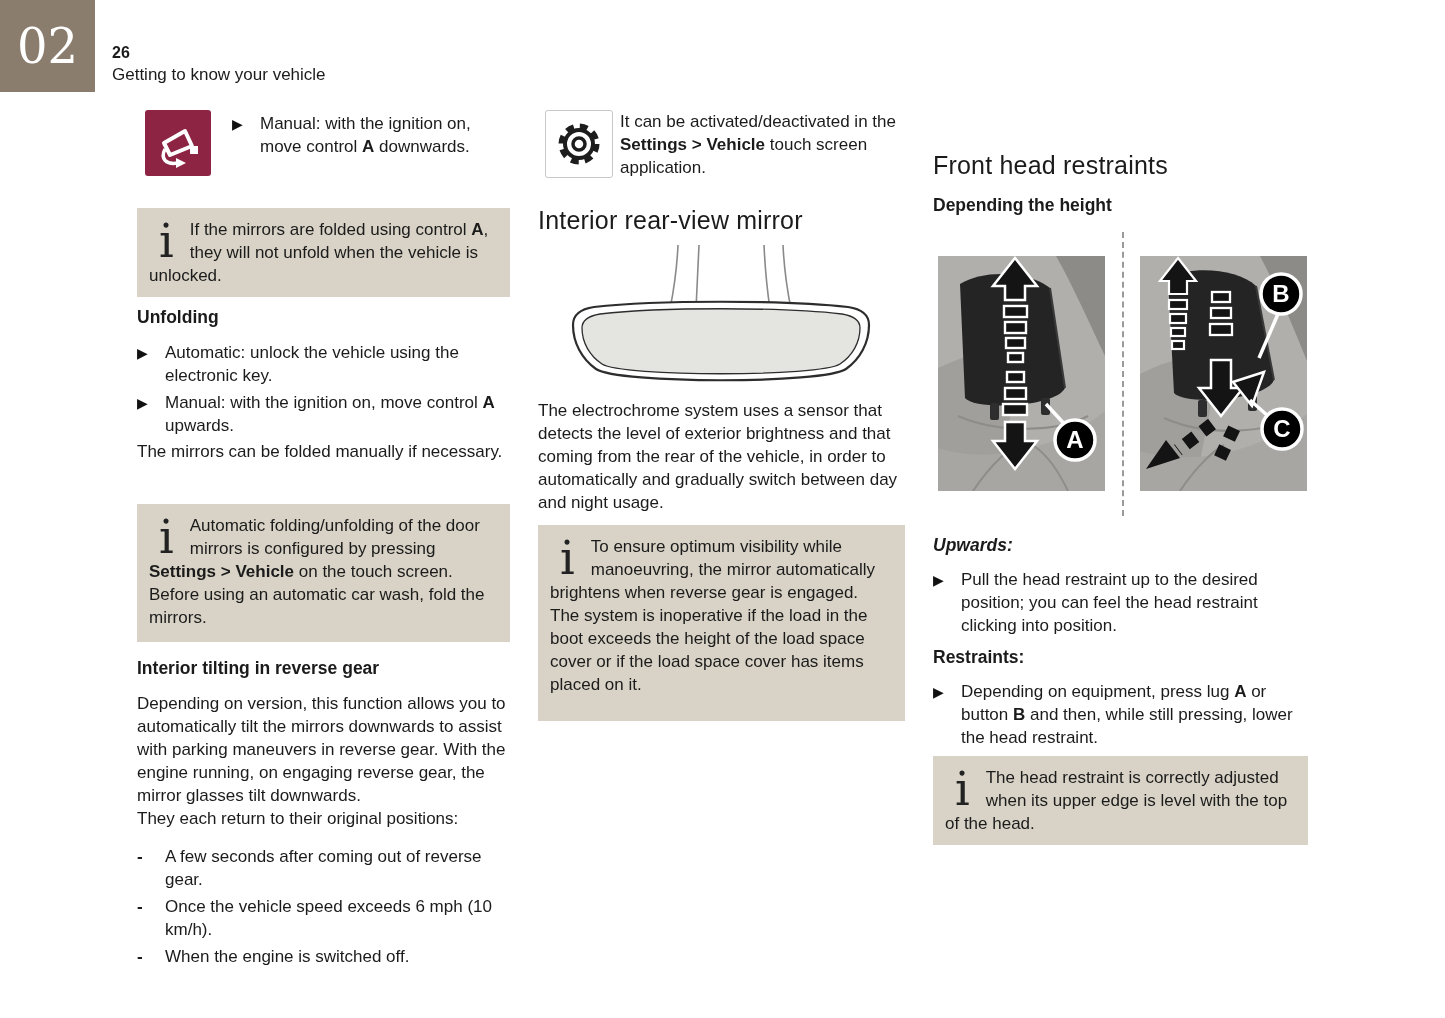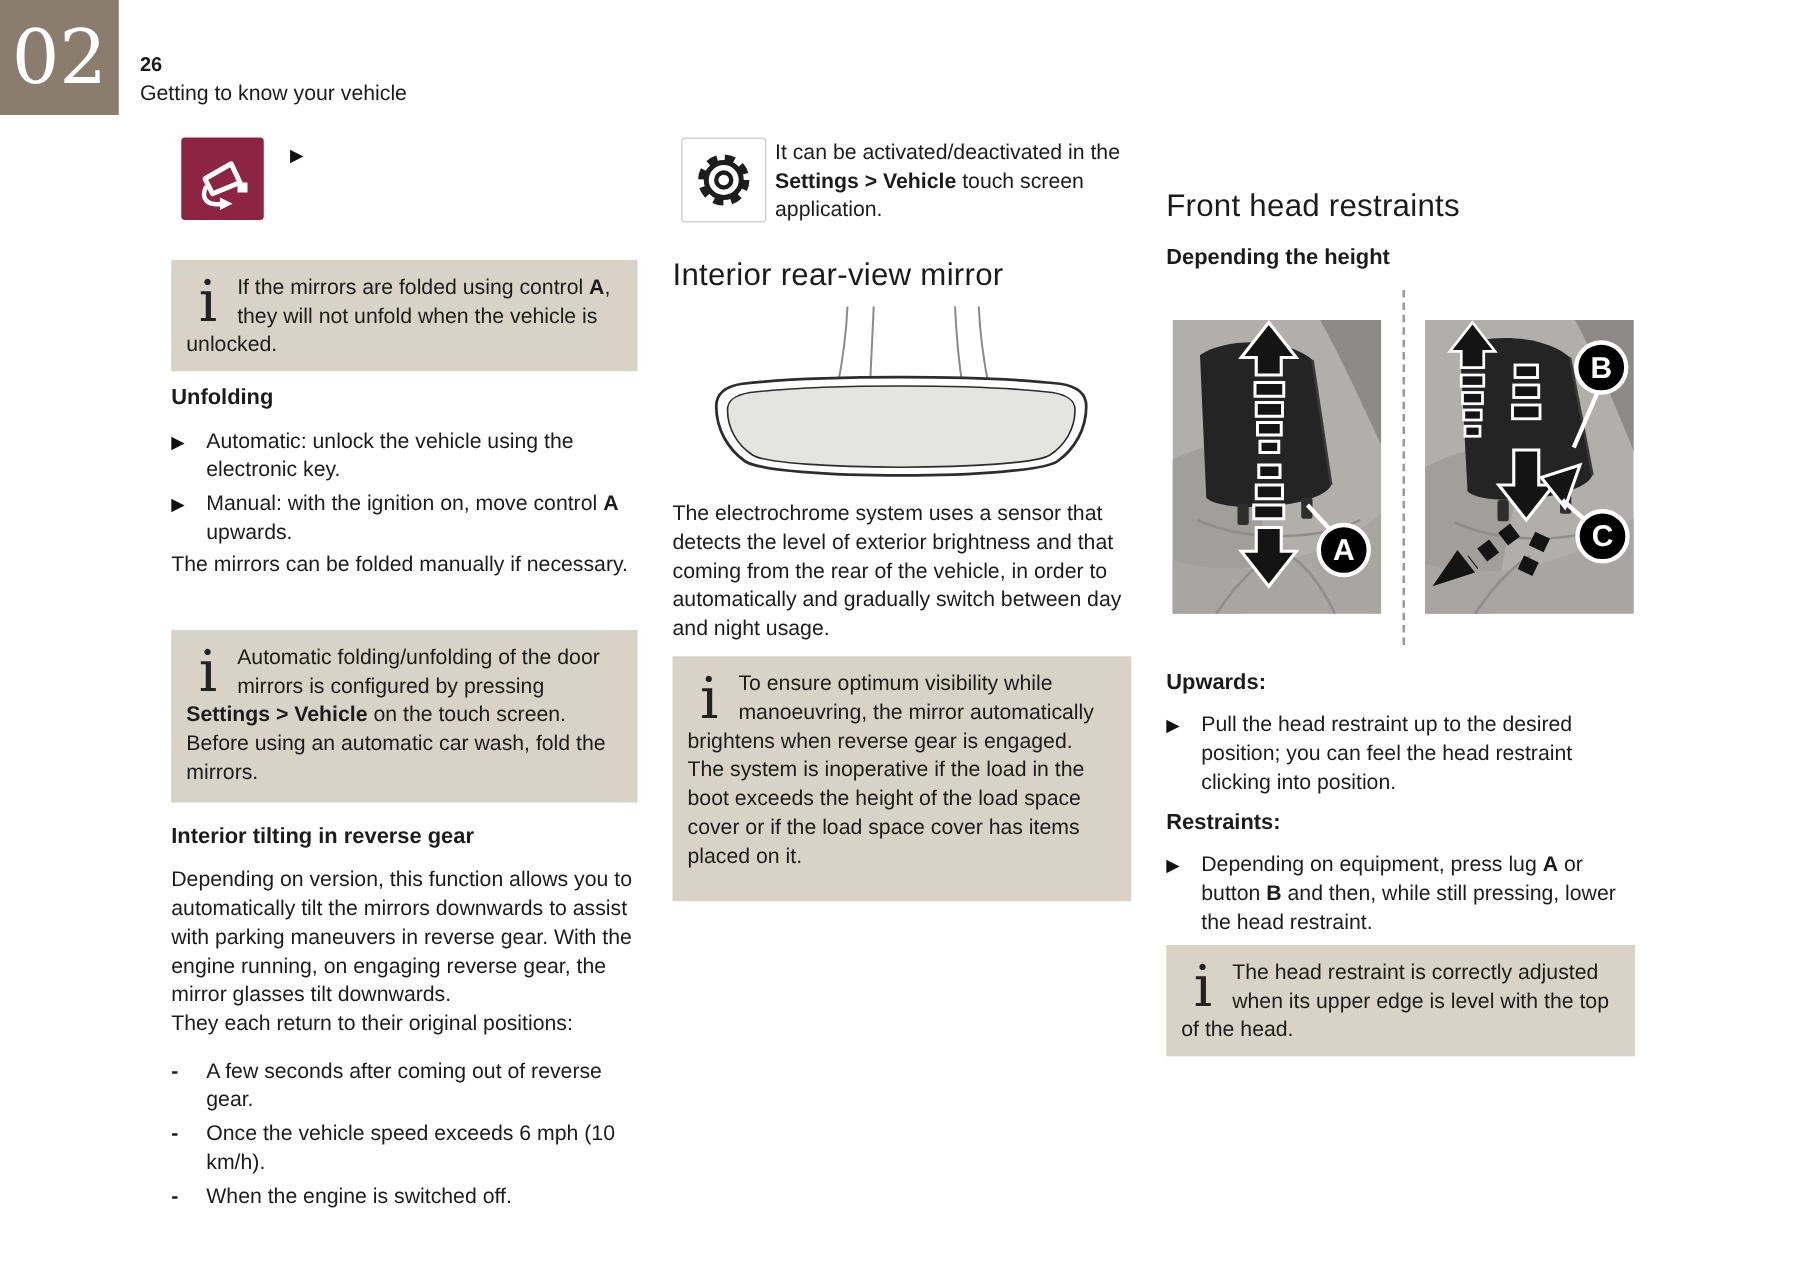--- a/index.html
+++ b/index.html
@@ -7,21 +7,21 @@
         font-family:"Liberation Sans","DejaVu Sans",sans-serif;color:#1b1b1b;}
   .abs{position:absolute;}
   .body-txt{font-size:17px;line-height:23px;}
   p{margin:0;}
   b{font-weight:700;}
   .pre{white-space:pre-line;}
 
   
   .chapter-box{left:0;top:0;width:95px;height:92px;background:#8a7d6d;color:#fff;
                display:flex;align-items:center;justify-content:center;
-               font-family:"DejaVu Serif","Liberation Serif",serif;font-size:60px;line-height:1;}
+               font-family:"DejaVu Serif","Liberation Serif",serif;font-size:48px;line-height:1;}
   .page-num{left:112px;top:44px;font-size:16px;font-weight:700;}
   .page-sec{left:112px;top:65px;font-size:17px;}
 
   
   .tile{width:66px;height:66px;border-radius:3px;display:flex;align-items:center;justify-content:center;}
   .tile-maroon{background:#8d2444;}
   .tile-outline{background:#fff;border:1px solid #c9c9c9;}
 
   
   .infobox{background:#d8d3c6;padding:10px 12px 10px 12px;box-sizing:border-box;}
@@ -58,20 +58,21 @@
       <svg width="52" height="52" viewBox="0 0 52 52">
         <path d="M12,26 L33,14 L40,29 L18,38 Z" fill="none" stroke="#fff" stroke-width="4" stroke-linejoin="round"></path>
         <path d="M38,29 h8 v8 h-8 Z" fill="#fff"></path>
         <path d="M13,32 C8,42 14,48 26,46" fill="none" stroke="#fff" stroke-width="3.5"></path>
         <polygon points="24,41 34,46 24,51" fill="#fff"></polygon>
       </svg>
     </div>
   </div>
   <div class="abs bullet body-txt" style="left:232px;top:112px;width:278px;">
     <span class="tri">▶</span>
+    <p class="btxt"><span>Manual: with the ignition on, move control </span><b>A</b><span> downwards.</span></p>
   </div>
 
   <div class="abs infobox body-txt" style="left:137px;top:208px;width:373px;min-height:88px;">
     <p><span class="i-glyph">i</span><span>If the mirrors are folded using control </span><b>A</b><span>, they will not unfold when the vehicle is unlocked.</span></p>
   </div>
 
   <div class="abs h-bold" style="left:137px;top:307px;">Unfolding</div>
 
   <div class="abs bullet body-txt" style="left:137px;top:341px;width:373px;">
     <span class="tri">▶</span>
@@ -194,21 +195,21 @@
       <polygon points="124,116 93,126 112,150" fill="#141414" stroke="#fff" stroke-width="2.5"></polygon>
       <line x1="138" y1="58" x2="119" y2="102" stroke="#fff" stroke-width="3.5"></line>
       <circle cx="141" cy="38" r="20" fill="#000" stroke="#fff" stroke-width="3.5"></circle>
       <text x="141" y="46" text-anchor="middle" font-size="24" font-weight="700" fill="#fff">B</text>
       <line x1="110" y1="144" x2="128" y2="160" stroke="#fff" stroke-width="3.5"></line>
       <circle cx="142" cy="173" r="20" fill="#000" stroke="#fff" stroke-width="3.5"></circle>
       <text x="142" y="181" text-anchor="middle" font-size="24" font-weight="700" fill="#fff">C</text>
     </svg>
   </div>
 
-  <div class="abs h-bold" style="left:933px;top:535px;">Upwards:</div>
+  <div class="abs h-bold" style="left:933px;top:535px;font-style:italic;">Upwards:</div>
   <div class="abs bullet body-txt" style="left:933px;top:568px;width:375px;">
     <span class="tri">▶</span>
     <p class="btxt">Pull the head restraint up to the desired position; you can feel the head restraint clicking into position.</p>
   </div>
 
   <div class="abs h-bold" style="left:933px;top:647px;">Restraints:</div>
   <div class="abs bullet body-txt" style="left:933px;top:680px;width:375px;">
     <span class="tri">▶</span>
     <p class="btxt"><span>Depending on equipment, press lug </span><b>A</b><span> or button </span><b>B</b><span> and then, while still pressing, lower the head restraint.</span></p>
   </div>

